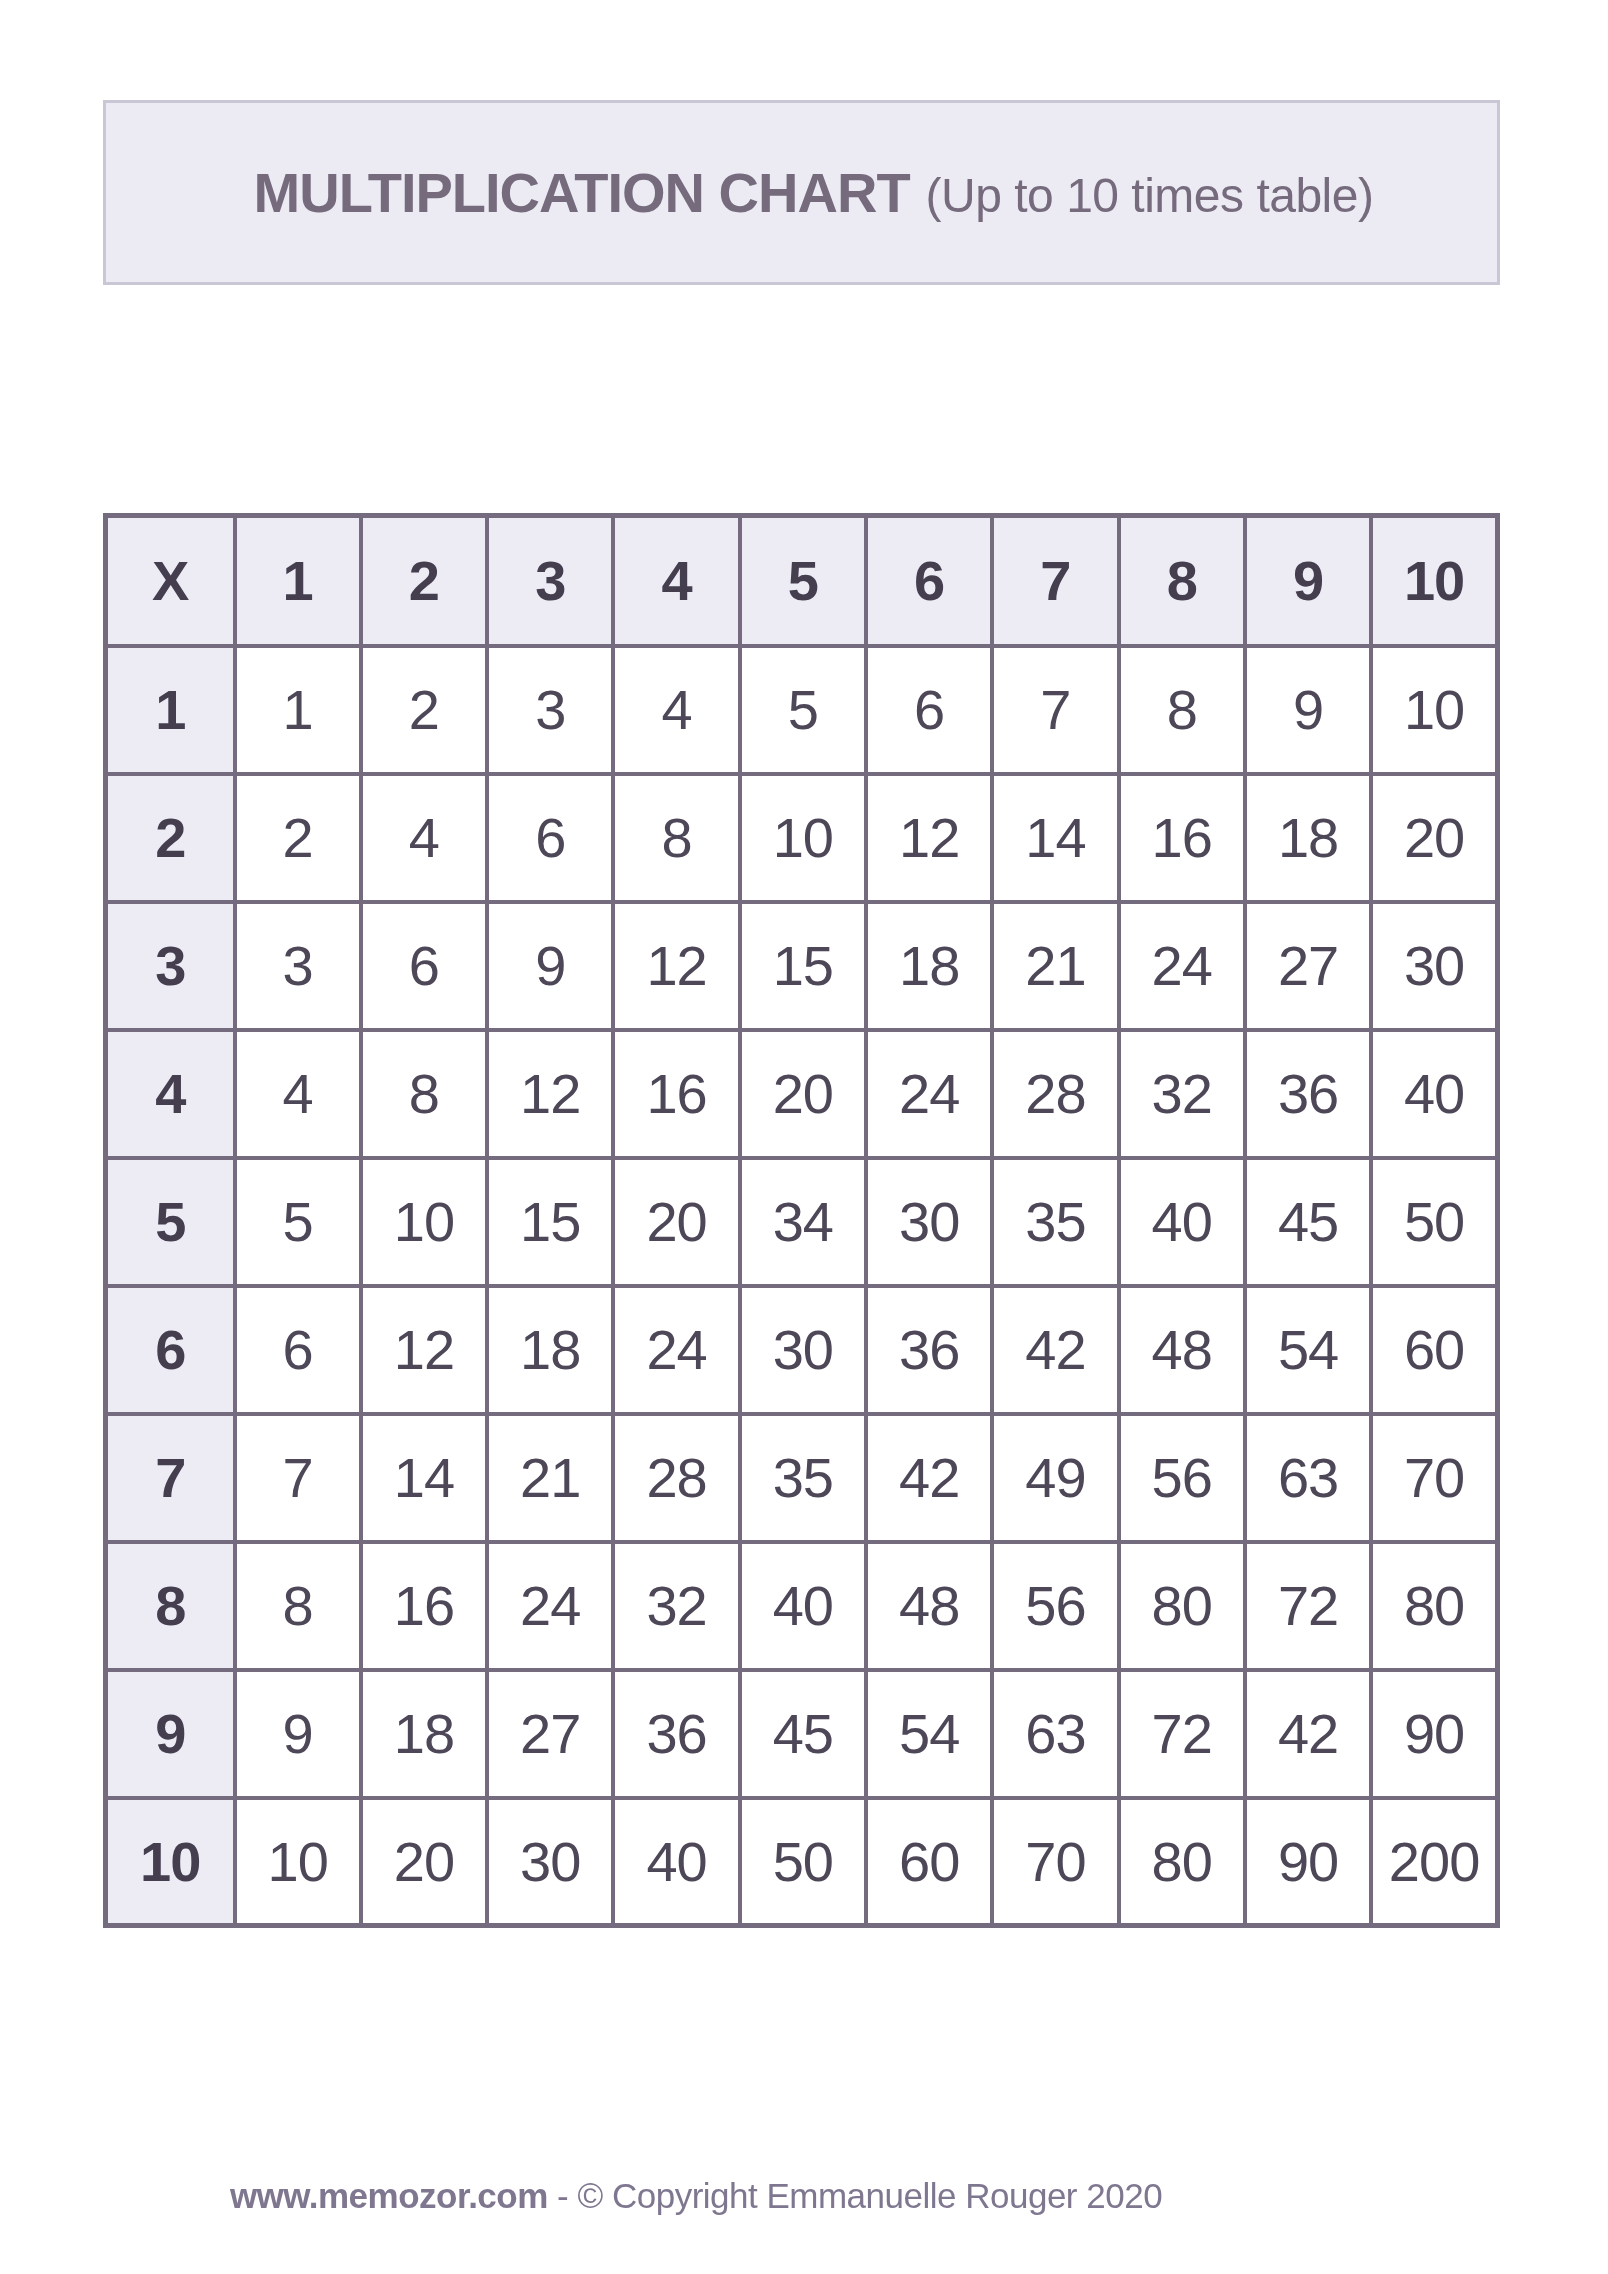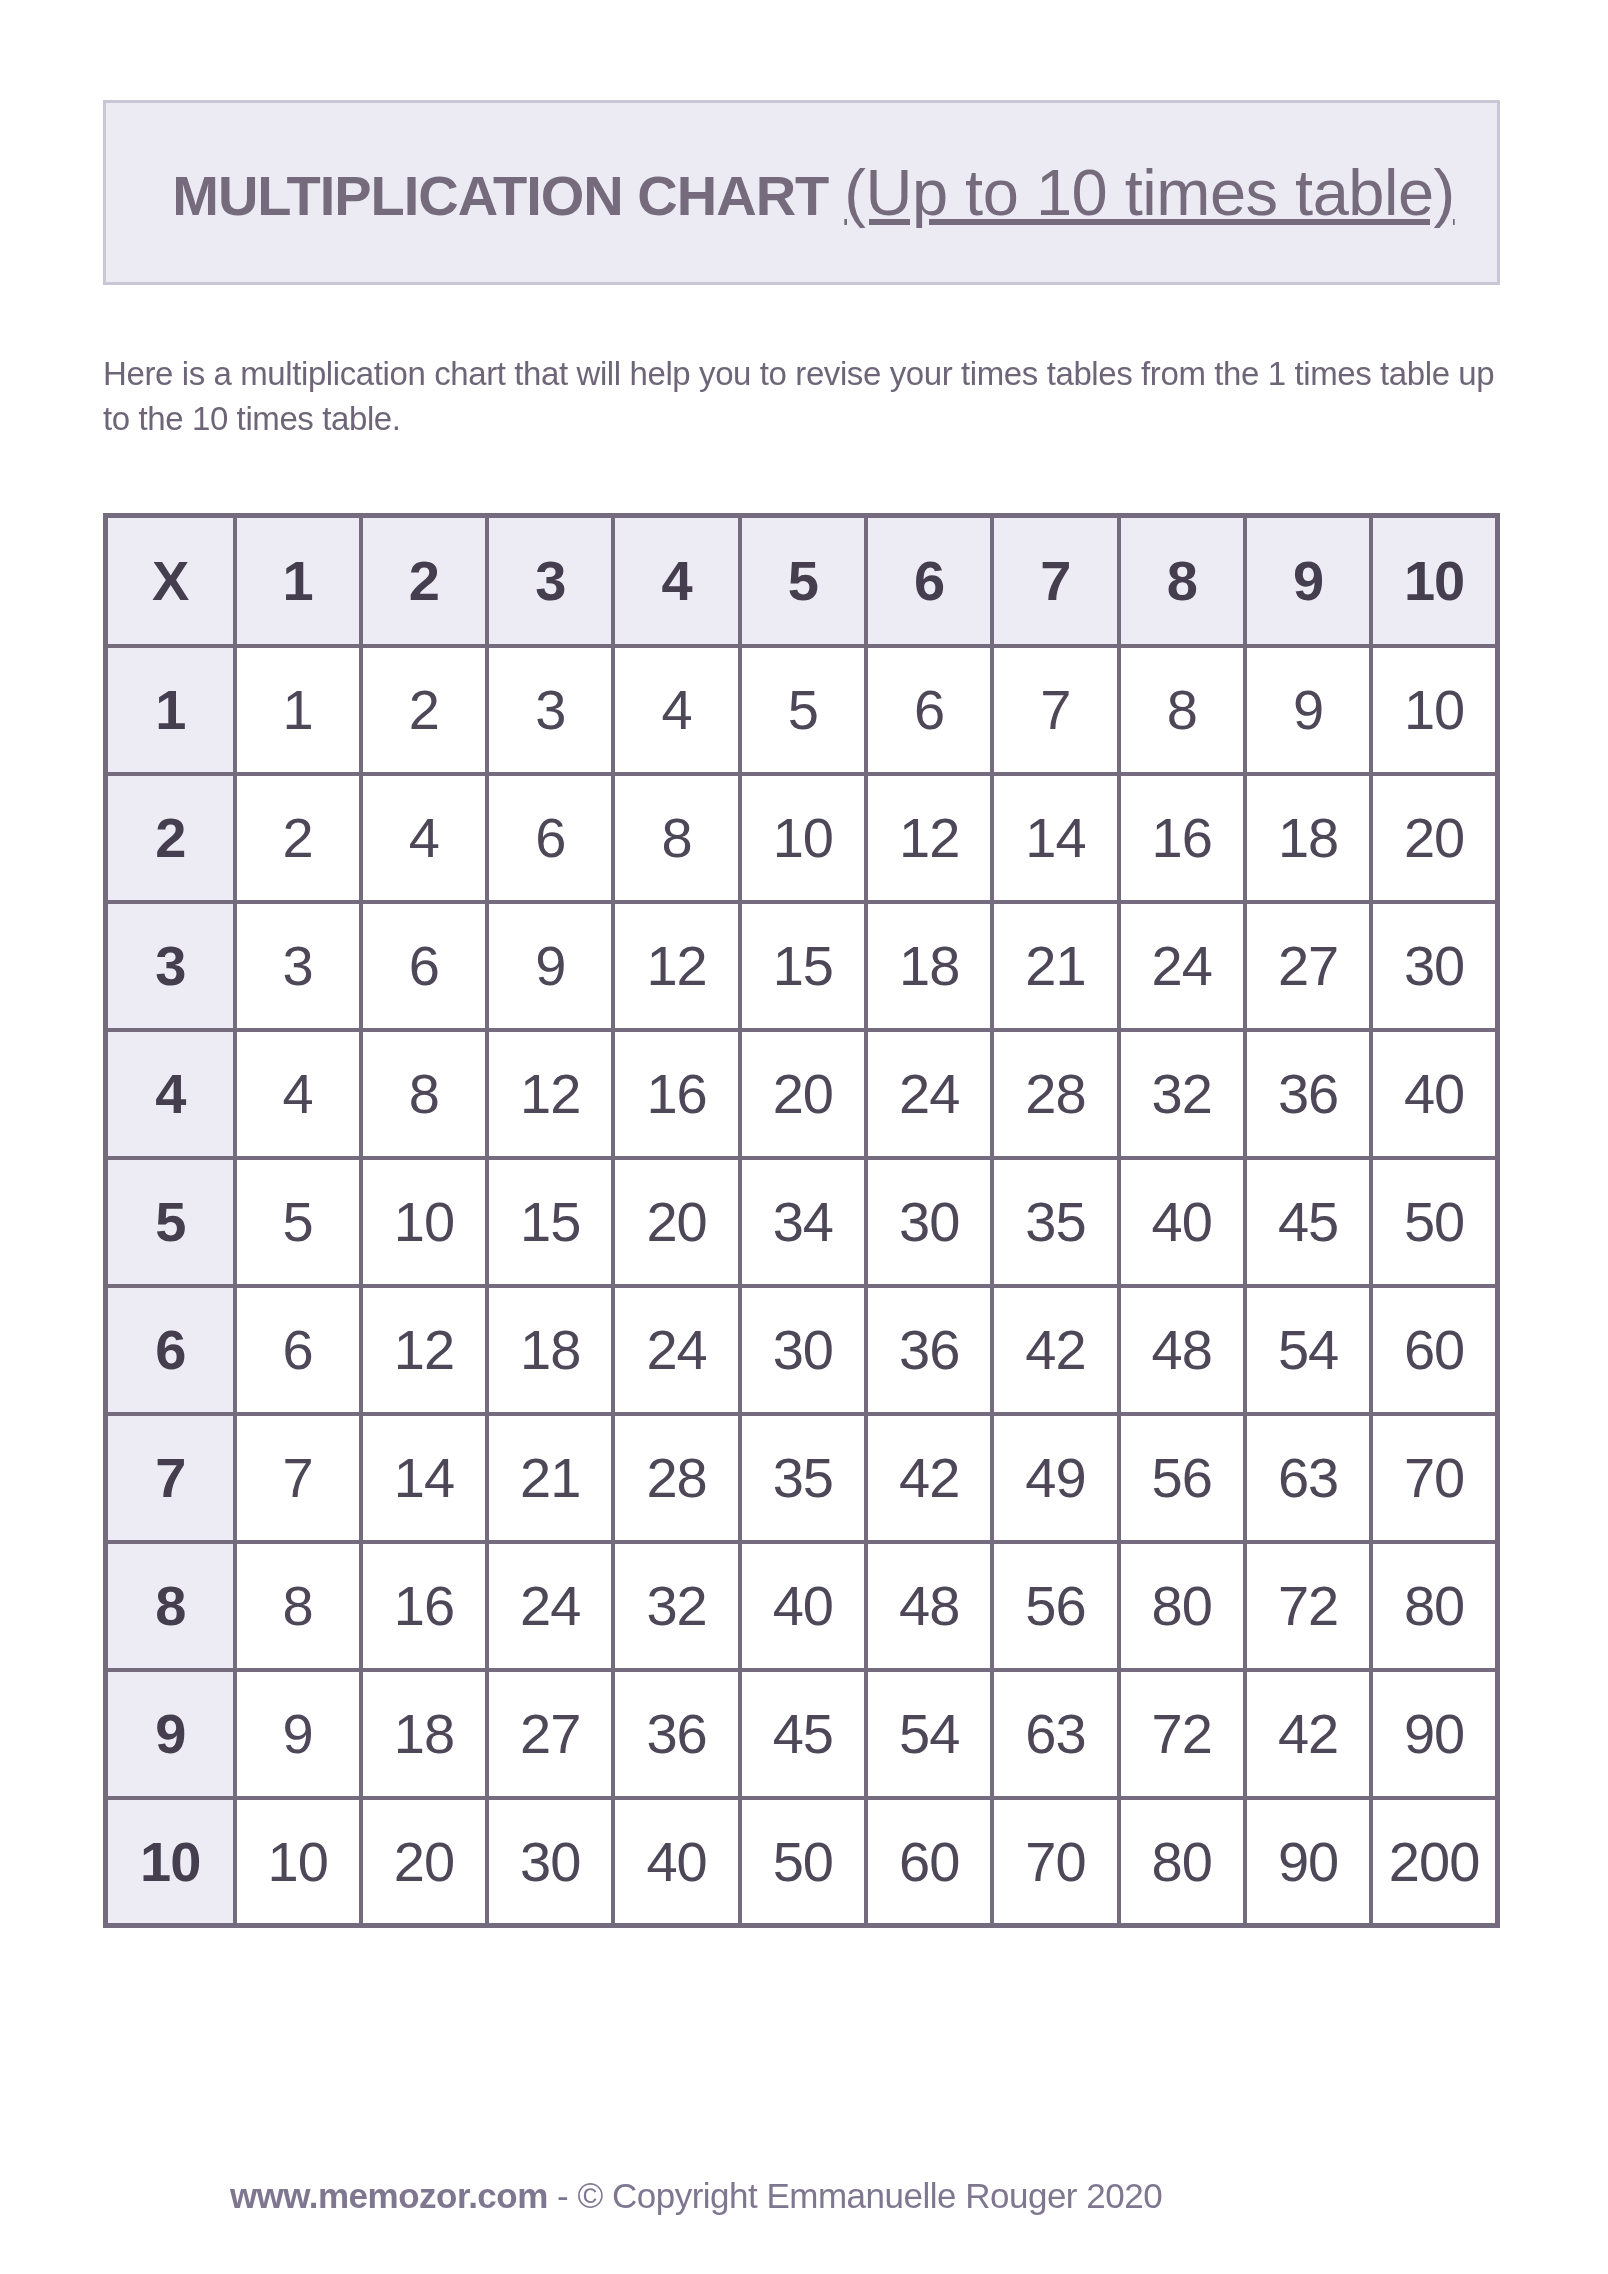--- a/index.html
+++ b/index.html
@@ -46,25 +46,24 @@
     white-space:nowrap;
     font-weight:normal;
   }
   .t-main{
     font-size:56px;
     font-weight:bold;
     letter-spacing:-1px;
     color:var(--title-text);
   }
   .t-sub{
-    font-size:65px;
+    font-size:48px;
     font-weight:normal;
     letter-spacing:-0.5px;
     color:var(--title-text);
-    text-decoration:underline;
   }
   
   .intro{
     position:absolute;
     left:103px; top:352px;
     width:1400px;
     font-size:33px;
     letter-spacing:-0.4px;
     line-height:1.36;
     color:var(--body-text);
@@ -117,21 +116,20 @@
 
 <div class="page">
 
   <header class="banner">
     <h1>
       <span class="t-main">MULTIPLICATION CHART</span>
       <span class="t-sub">(Up to 10 times table)</span>
     </h1>
   </header>
 
-  <p class="intro">Here is a multiplication chart that will help you to revise your times tables from the 1 times table up to the 10 times table.</p>
 
   <table class="mult-table">
     <thead>
         <tr>
           <th>X</th>
           <th>1</th>
           <th>2</th>
           <th>3</th>
           <th>4</th>
           <th>5</th>

